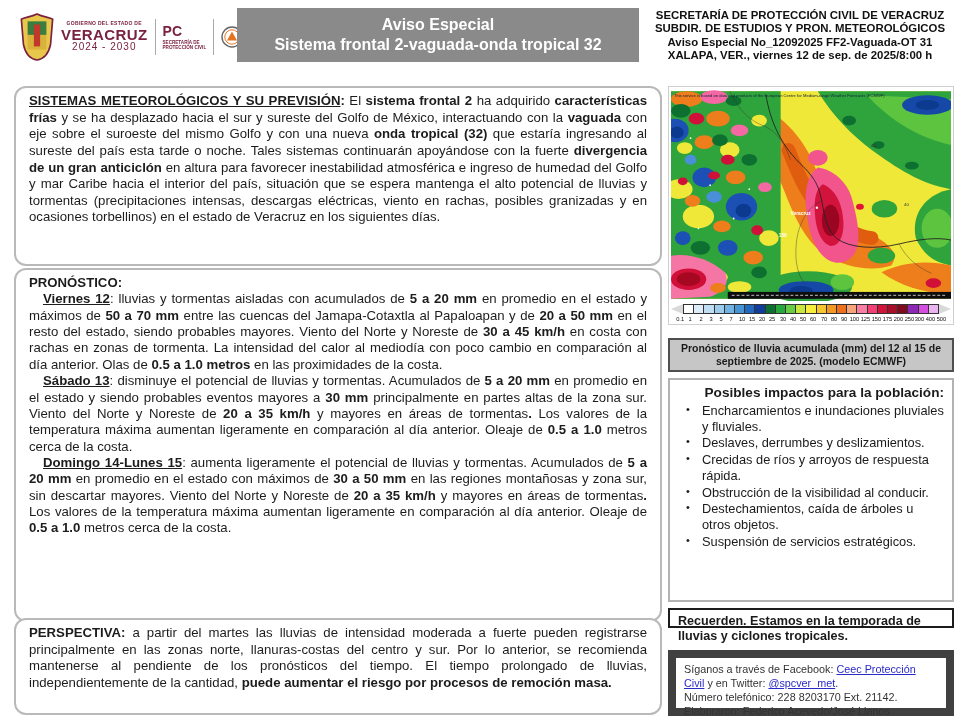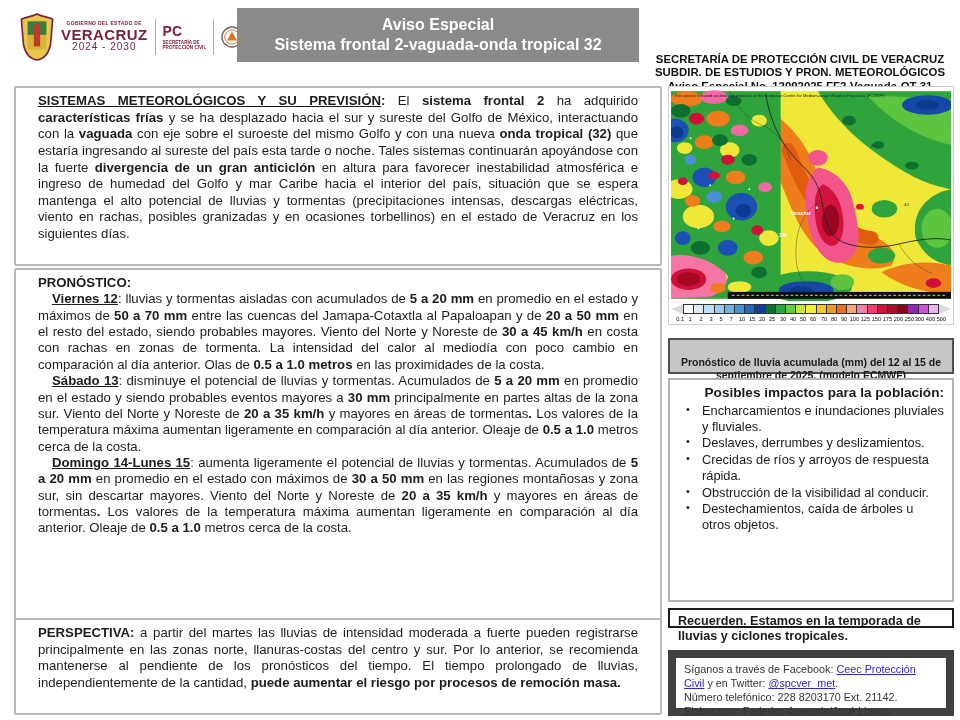--- a/index.html
+++ b/index.html
@@ -17,24 +17,24 @@
   .pc-sub{font-size:4.6px;font-weight:bold;margin-top:2px;line-height:1.2;}
   .pcv-text{line-height:1.1;}
   .pcv-top{font-size:4.6px;font-weight:bold;color:#e8731e;}
   .pcv-name{font-size:9px;font-weight:bold;color:#7a2040;}
   .banner{position:absolute;left:237px;top:8px;width:402px;height:54px;background:#8a8a8a;
           display:flex;flex-direction:column;align-items:center;justify-content:center;
           color:#fff;font-weight:bold;text-align:center;}
   .banner .l1{font-size:16px;line-height:1.25;}
   .banner .l2{font-size:16px;line-height:1.25;}
   .issuer{position:absolute;left:644px;top:9px;width:312px;text-align:center;
-          font-size:11.4px;font-weight:bold;line-height:1.18;color:#111;margin-top:44px;}
+          font-size:11.4px;font-weight:bold;line-height:1.18;color:#111;}
   
-  .box{position:absolute;left:14px;width:648px;border:2px solid #b9b9b9;border-radius:2px;
-       background:#fff;box-sizing:border-box;padding:5px 22px;font-size:13.2px;
+  .box{position:absolute;left:14px;width:648px;border:2px solid #b9b9b9;border-radius:12px;
+       background:#fff;box-sizing:border-box;padding:5px 13px;font-size:13.2px;
        line-height:1.26;text-align:justify;color:#1c1c1c;overflow:hidden;}
   .box p{margin:0;text-indent:14px;}
   .box .noindent{text-indent:0;}
   .b{font-weight:bold;}
   .u{text-decoration:underline;}
   .lnk{color:#2a2ac8;text-decoration:underline;cursor:pointer;}
   #box-systems{top:86px;height:180px;}
   #box-forecast{top:268px;height:354px;line-height:1.24;}
   #box-perspective{top:618px;height:97px;}
   .fc-title{font-weight:bold;}
@@ -45,22 +45,22 @@
   .scale{margin-top:3px;}
   .scale-row{display:flex;align-items:center;height:10px;}
   .arrow-l{width:12px;height:10px;background:#d9d9d9;clip-path:polygon(100% 0,100% 100%,0 50%);}
   .arrow-r{width:12px;height:10px;background:#d9d9d9;clip-path:polygon(0 0,0 100%,100% 50%);}
   .cells{flex:1;display:flex;height:10px;border:1px solid #333;box-sizing:border-box;}
   .cell{flex:1;border-right:1px solid #333;}
   .cell:last-child{border-right:none;}
   .scale-labels{display:flex;padding:0 4px;margin-top:1px;}
   .scale-labels span{flex:1;text-align:center;font-size:6.5px;color:#111;transform:scale(.88);}
   .caption-box{position:absolute;left:668px;top:338px;width:286px;height:34px;background:#c6c6c6;
-               border:2px solid #4f4f4f;box-sizing:border-box;display:flex;align-items:flex-start;justify-content:center;
-               font-size:10.5px;font-weight:bold;text-align:center;line-height:1.25;padding:16px 4px;}
+               border:2px solid #4f4f4f;box-sizing:border-box;display:flex;align-items:center;justify-content:center;
+               font-size:10.5px;font-weight:bold;text-align:center;line-height:1.25;padding:0 4px;}
   .impacts-box{position:absolute;left:668px;top:378px;width:286px;height:224px;border:2px solid #b2b2b2;
                box-sizing:border-box;background:#fff;padding:5px 8px;}
   .impacts-title{font-size:13.6px;font-weight:bold;text-align:right;margin:0 0 3px 0;}
   .impacts-box ul{margin:0;padding:0;list-style:none;font-size:12.8px;line-height:1.23;}
   .impacts-box li{position:relative;padding-left:24px;margin-bottom:1px;}
   .impacts-box li::before{content:"\2022";position:absolute;left:8px;top:0;font-size:11px;}
   .reminder-box{position:absolute;left:668px;top:608px;width:286px;height:20px;border:2px solid #1c1c1c;
                 box-sizing:border-box;padding:4px 8px;font-size:12.6px;font-weight:bold;line-height:1.22;}
   .footer-box{position:absolute;left:668px;top:650px;width:286px;height:66px;border:8px solid #404040;
               box-sizing:border-box;padding:4px 8px;font-size:10.8px;line-height:1.3;color:#333;}
@@ -104,20 +104,21 @@
 
   <div class="banner">
     <div class="l1">Aviso Especial</div>
     <div class="l2">Sistema frontal 2-vaguada-onda tropical 32</div>
   </div>
 
   <div class="issuer">
     <div>SECRETARÍA DE PROTECCIÓN CIVIL DE VERACRUZ</div>
     <div>SUBDIR. DE ESTUDIOS Y PRON. METEOROLÓGICOS</div>
     <div>Aviso Especial No_12092025 FF2-Vaguada-OT 31</div>
+    <div>XALAPA, VER.,  viernes 12 de sep. de 2025/8:00 h</div>
   </div>
 
   <div class="box" id="box-systems">
     <p class="noindent"><span class="b u">SISTEMAS METEOROLÓGICOS Y SU PREVISIÓN</span><span class="b">:</span><span> El </span><span class="b">sistema frontal 2</span><span> ha adquirido </span><span class="b">características frías</span><span> y se ha desplazado hacia el sur y sureste del Golfo de México, interactuando con la </span><span class="b">vaguada</span><span> con eje sobre el suroeste del mismo Golfo y con una nueva </span><span class="b">onda tropical (32)</span><span> que estaría ingresando al sureste del país esta tarde o noche. Tales sistemas continuarán apoyándose con la fuerte </span><span class="b">divergencia de un gran anticiclón</span><span> en altura para favorecer inestabilidad atmosférica e ingreso de humedad del Golfo y mar Caribe hacia el interior del país, situación que se espera mantenga el alto potencial de lluvias y tormentas (precipitaciones intensas, descargas eléctricas, viento en rachas, posibles granizadas y en ocasiones torbellinos) en el estado de Veracruz en los siguientes días.</span></p>
   </div>
 
   <div class="box" id="box-forecast">
     <div class="fc-title">PRONÓSTICO:</div>
     <p><span class="b u">Viernes 12</span><span>: lluvias y tormentas aisladas con acumulados de </span><span class="b">5 a 20 mm</span><span> en promedio en el estado y máximos de </span><span class="b">50 a 70 mm</span><span> entre las cuencas del Jamapa-Cotaxtla al Papaloapan y de </span><span class="b">20 a 50 mm</span><span> en el resto del estado, siendo probables mayores. Viento del Norte y Noreste de </span><span class="b">30 a 45 km/h</span><span> en costa con rachas en zonas de tormenta. La intensidad del calor al mediodía con poco cambio en comparación al día anterior. Olas de </span><span class="b">0.5 a 1.0 metros</span><span> en las proximidades de la costa.</span></p>
     <p><span class="b u">Sábado 13</span><span>: disminuye el potencial de lluvias y tormentas. Acumulados de </span><span class="b">5 a 20 mm</span><span> en promedio en el estado y siendo probables eventos mayores a </span><span class="b">30 mm</span><span> principalmente en partes altas de la zona sur. Viento del Norte y Noreste de </span><span class="b">20 a 35 km/h</span><span> y mayores en áreas de tormentas</span><span class="b">.</span><span> Los valores de la temperatura máxima aumentan ligeramente en comparación al día anterior. Oleaje de </span><span class="b">0.5 a 1.0</span><span> metros cerca de la costa.</span></p>
@@ -294,20 +295,21 @@
   </div>
 
   <div class="impacts-box">
     <div class="impacts-title">Posibles impactos para la población:</div>
     <ul>
         <li>Encharcamientos e inundaciones pluviales y fluviales.</li>
         <li>Deslaves, derrumbes y deslizamientos.</li>
         <li>Crecidas de ríos y arroyos de respuesta rápida.</li>
         <li>Obstrucción de la visibilidad al conducir.</li>
         <li>Destechamientos, caída de árboles u otros objetos.</li>
+        <li>Suspensión de servicios estratégicos.</li>
       </ul>
   </div>
 
   <div class="reminder-box">
     <span>Recuerden. Estamos en la temporada de lluvias y ciclones tropicales.</span>
   </div>
 
   <div class="footer-box">
     <div>
         <div class="fline"><span>Síganos a través de Facebook: </span><span class="lnk">Ceec Protección Civil</span><span>  y en Twitter: </span><span class="lnk">@spcver_met</span><span>.</span></div>

